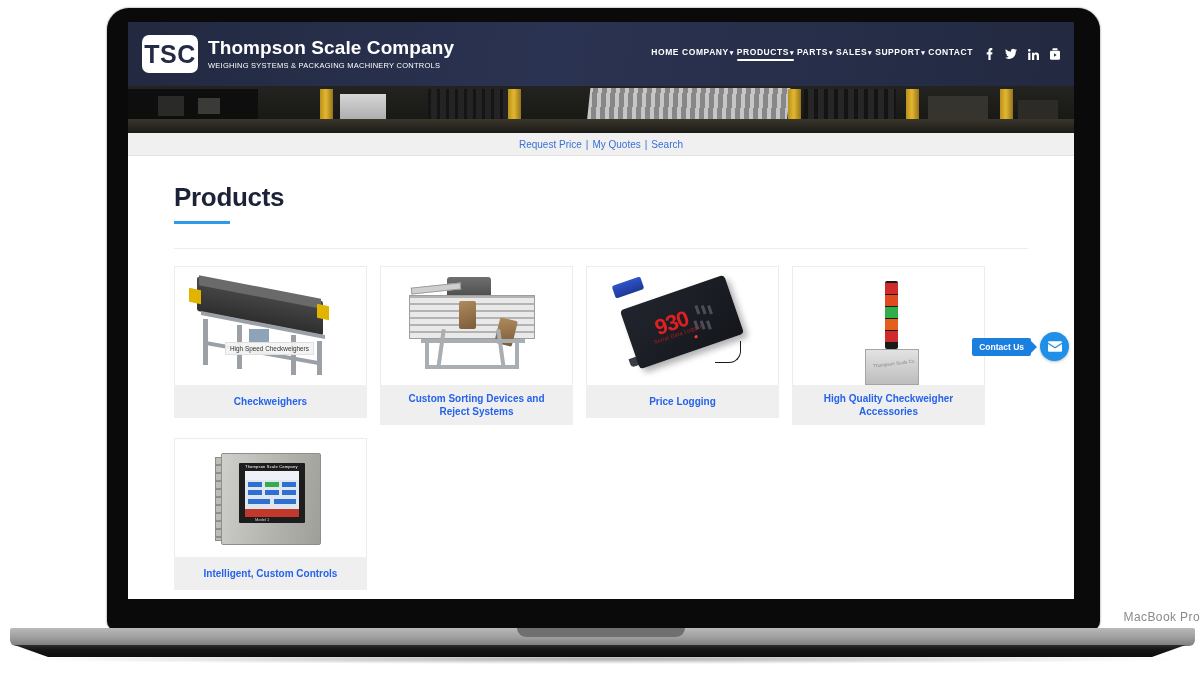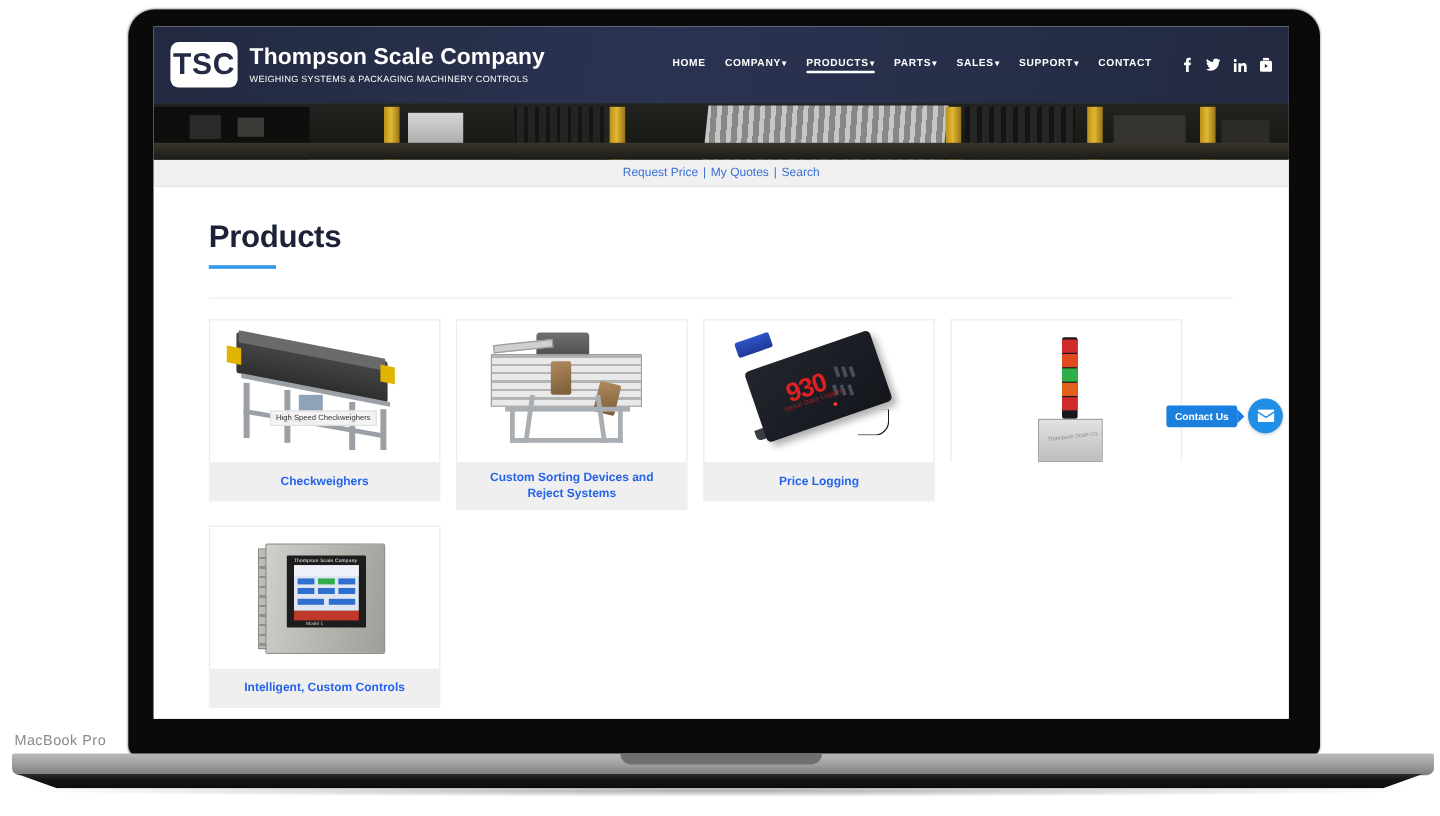--- a/index.html
+++ b/index.html
@@ -21,21 +21,21 @@
     box-shadow: 0 0 2px rgba(0,0,0,.6);
   }
   .laptop-screen {
     position: absolute; left: 128px; top: 22px;
     width: 946px; height: 577px;
     background: #fff;
     overflow: hidden;
   }
   .chin-label {
     position: absolute; left: 12px; right: 0; top: 610px;
-    text-align: left;
+    text-align: right;
     color: #8a8a8a; font-size: 12px; letter-spacing: .4px;
   }
   .laptop-base {
     position: absolute; left: 10px; top: 628px;
     width: 1185px; height: 18px;
     background: linear-gradient(180deg,#b9b9b9 0%,#9d9d9d 55%,#7b7b7b 100%);
     border-radius: 2px 2px 6px 6px;
   }
   .laptop-notch {
     position: absolute; left: 517px; top: 628px;
@@ -66,21 +66,21 @@
   .logo-wrap { display: flex; align-items: center; margin-left: 14px; }
   .logo-badge {
     width: 56px; height: 38px; background: #fff; border-radius: 7px;
     display: flex; align-items: center; justify-content: center;
     color: #242b45; font-size: 25px; font-weight: 700; letter-spacing: .5px;
   }
   .logo-text { margin-left: 10px; color: #fff; }
   .logo-title { font-size: 19px; font-weight: 600; letter-spacing: .1px; line-height: 1.05; }
   .logo-sub { font-size: 7.5px; letter-spacing: .25px; font-weight: 400; margin-top: 3px; }
 
-  .main-nav { margin-left: auto; margin-right: 14px; display: flex; align-items: center; gap: 16px; }
+  .main-nav { margin-left: auto; margin-right: 14px; display: flex; align-items: center; gap: 3px; }
   .nav-item {
     position: relative; color: #fff; font-size: 8.5px; font-weight: 700;
     letter-spacing: .55px; white-space: nowrap; cursor: pointer; padding-bottom: 4px;
   }
   .nav-item .caret { font-size: 7px; margin-left: 1px; }
   .nav-item.active::after {
     content: ""; position: absolute; left: 0; right: 0; bottom: 0;
     height: 2px; background: #fff; border-radius: 1px;
   }
   .social { display: flex; align-items: center; gap: 11px; margin-left: 9px; }
@@ -399,20 +399,21 @@
               <div class="sl-pole"></div>
               <div class="sl-seg" style="top:16px; background:#cf2b2b;"></div>
               <div class="sl-seg" style="top:28px; background:#e04a1c;"></div>
               <div class="sl-seg" style="top:40px; background:#2fae4a;"></div>
               <div class="sl-seg" style="top:52px; background:#e0601c;"></div>
               <div class="sl-seg" style="top:64px; background:#cf2b2b;"></div>
               <div class="sl-box"></div>
               <div class="sl-tag">Thompson Scale Co.</div>
             </div>
           </div>
+          <div class="card-caption">High Quality Checkweigher Accessories</div>
         </div>
 
         <div class="card">
           <div class="card-media">
             <div class="art">
               <div class="cp-hinge"></div>
               <div class="cp-cab"></div>
               <div class="cp-face"></div>
               <div class="cp-logo">Thompson Scale Company</div>
               <div class="cp-screen"></div>

